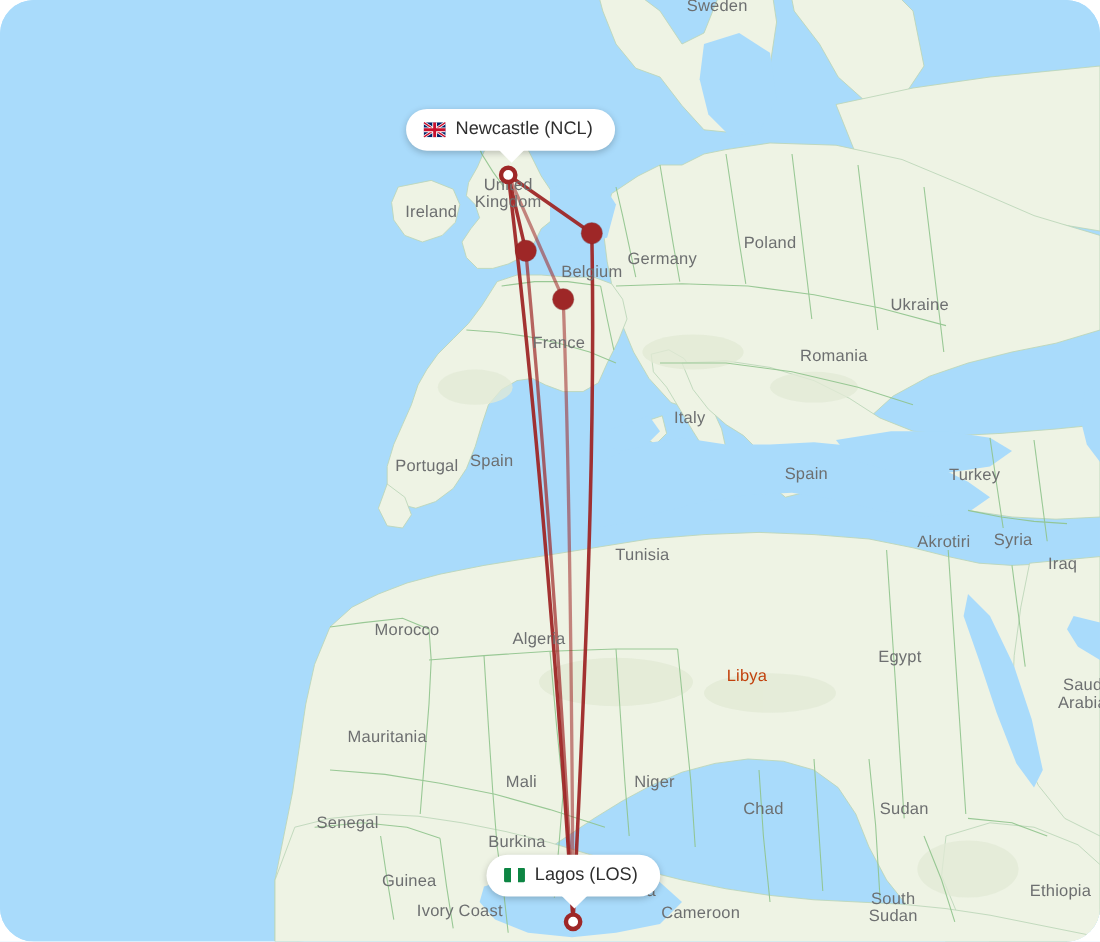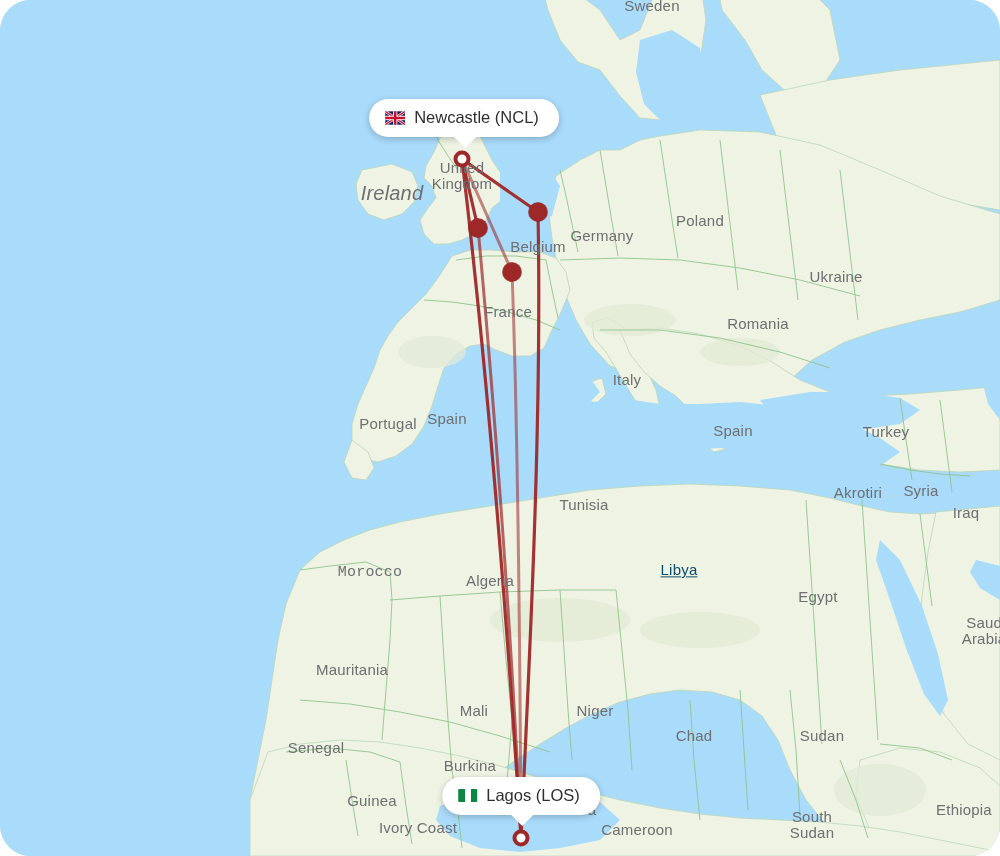--- a/index.html
+++ b/index.html
@@ -281,41 +281,41 @@
           <path d="M 462 159 C 486 360, 507 620, 521 838" fill="none" stroke="#9e2727" stroke-width="3.2" stroke-opacity="0.95" stroke-linecap="round"></path>
           <path d="M 478 228 C 494 400, 512 640, 521 838" fill="none" stroke="#9e2727" stroke-width="3" stroke-opacity="0.7" stroke-linecap="round"></path>
           <path d="M 512 272 C 518 430, 520 650, 521 838" fill="none" stroke="#9e2727" stroke-width="3" stroke-opacity="0.55" stroke-linecap="round"></path>
           <path d="M 538 212 C 542 420, 530 650, 521 838" fill="none" stroke="#9e2727" stroke-width="3.2" stroke-opacity="0.95" stroke-linecap="round"></path>
         </g>
     </g>
   </svg>
 
   <div id="label-layer">
       <div class="map-label" style="left: 652px; top: 6px; font-size: 15px; color: rgb(109, 111, 112);">Sweden</div>
-      <div class="map-label" style="left: 392px; top: 193px; font-size: 20px; color: rgb(109, 111, 112); font-style: italic;">Ireland</div>
+      <div class="map-label" style="left: 392px; top: 193px; font-size: 15px; color: rgb(109, 111, 112);">Ireland</div>
       <div class="map-label" style="left: 462px; top: 168px; font-size: 15px; color: rgb(109, 111, 112);">United</div>
       <div class="map-label" style="left: 462px; top: 184px; font-size: 15px; color: rgb(109, 111, 112);">Kingdom</div>
       <div class="map-label" style="left: 700px; top: 221px; font-size: 15px; color: rgb(109, 111, 112);">Poland</div>
       <div class="map-label" style="left: 602px; top: 236px; font-size: 15px; color: rgb(109, 111, 112);">Germany</div>
       <div class="map-label" style="left: 538px; top: 247px; font-size: 15px; color: rgb(109, 111, 112);">Belgium</div>
       <div class="map-label" style="left: 836px; top: 277px; font-size: 15px; color: rgb(109, 111, 112);">Ukraine</div>
       <div class="map-label" style="left: 508px; top: 312px; font-size: 15px; color: rgb(109, 111, 112);">France</div>
       <div class="map-label" style="left: 758px; top: 324px; font-size: 15px; color: rgb(109, 111, 112);">Romania</div>
       <div class="map-label" style="left: 627px; top: 380px; font-size: 15px; color: rgb(109, 111, 112);">Italy</div>
       <div class="map-label" style="left: 388px; top: 424px; font-size: 15px; color: rgb(109, 111, 112);">Portugal</div>
       <div class="map-label" style="left: 447px; top: 419px; font-size: 15px; color: rgb(109, 111, 112);">Spain</div>
       <div class="map-label" style="left: 733px; top: 431px; font-size: 15px; color: rgb(109, 111, 112);">Spain</div>
       <div class="map-label" style="left: 886px; top: 432px; font-size: 15px; color: rgb(109, 111, 112);">Turkey</div>
       <div class="map-label" style="left: 858px; top: 493px; font-size: 15px; color: rgb(109, 111, 112);">Akrotiri</div>
       <div class="map-label" style="left: 921px; top: 491px; font-size: 15px; color: rgb(109, 111, 112);">Syria</div>
       <div class="map-label" style="left: 966px; top: 513px; font-size: 15px; color: rgb(109, 111, 112);">Iraq</div>
       <div class="map-label" style="left: 584px; top: 505px; font-size: 15px; color: rgb(109, 111, 112);">Tunisia</div>
-      <div class="map-label" style="left: 370px; top: 573px; font-size: 15px; color: rgb(109, 111, 112); font-family: Liberation Mono, monospace;">Morocco</div>
+      <div class="map-label" style="left: 370px; top: 573px; font-size: 15px; color: rgb(109, 111, 112);">Morocco</div>
       <div class="map-label" style="left: 490px; top: 581px; font-size: 15px; color: rgb(109, 111, 112);">Algeria</div>
-      <div class="map-label" style="left: 679px; top: 570px; font-size: 15px; color: #0c4a6e; text-decoration: underline;">Libya</div>
+      <div class="map-label" style="left: 679px; top: 615px; font-size: 15px; color: #c2410c;">Libya</div>
       <div class="map-label" style="left: 818px; top: 597px; font-size: 15px; color: rgb(109, 111, 112);">Egypt</div>
       <div class="map-label" style="left: 986px; top: 623px; font-size: 15px; color: rgb(109, 111, 112);">Saudi</div>
       <div class="map-label" style="left: 984px; top: 639px; font-size: 15px; color: rgb(109, 111, 112);">Arabia</div>
       <div class="map-label" style="left: 352px; top: 670px; font-size: 15px; color: rgb(109, 111, 112);">Mauritania</div>
       <div class="map-label" style="left: 474px; top: 711px; font-size: 15px; color: rgb(109, 111, 112);">Mali</div>
       <div class="map-label" style="left: 595px; top: 711px; font-size: 15px; color: rgb(109, 111, 112);">Niger</div>
       <div class="map-label" style="left: 694px; top: 736px; font-size: 15px; color: rgb(109, 111, 112);">Chad</div>
       <div class="map-label" style="left: 822px; top: 736px; font-size: 15px; color: rgb(109, 111, 112);">Sudan</div>
       <div class="map-label" style="left: 316px; top: 748px; font-size: 15px; color: rgb(109, 111, 112);">Senegal</div>
       <div class="map-label" style="left: 470px; top: 766px; font-size: 15px; color: rgb(109, 111, 112);">Burkina</div>

